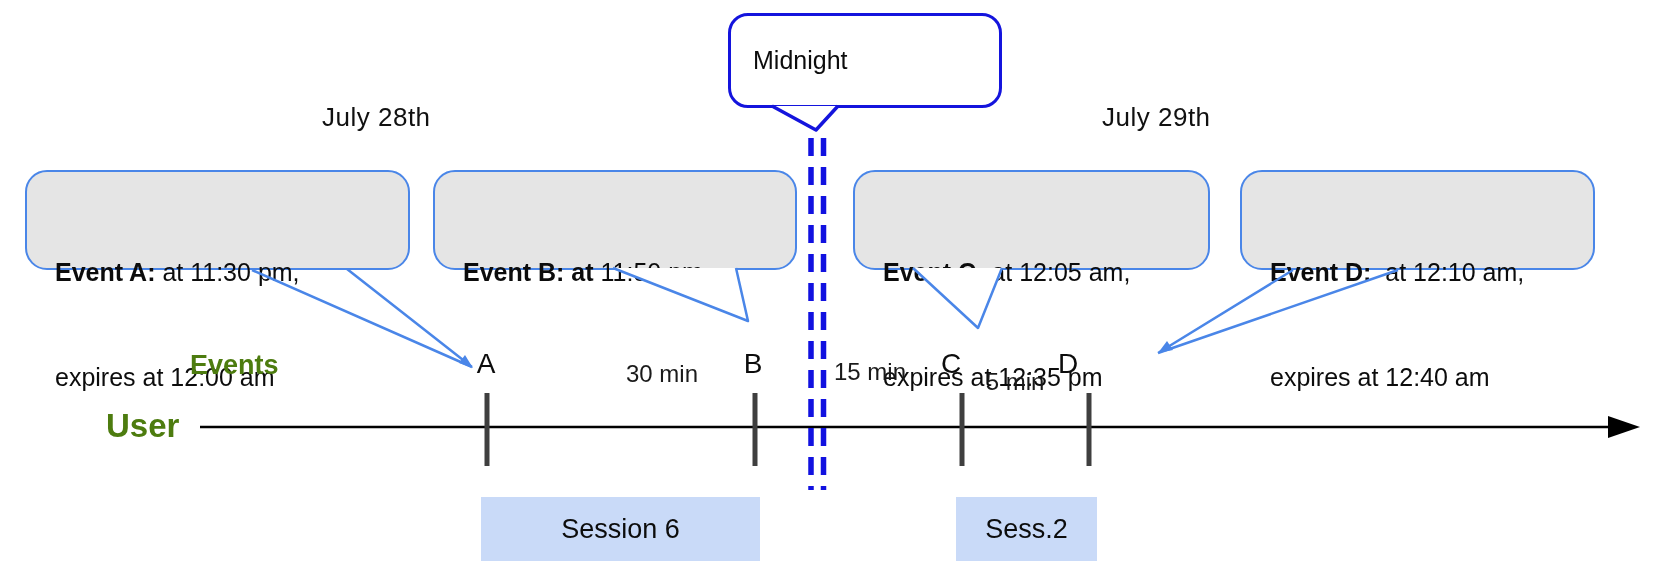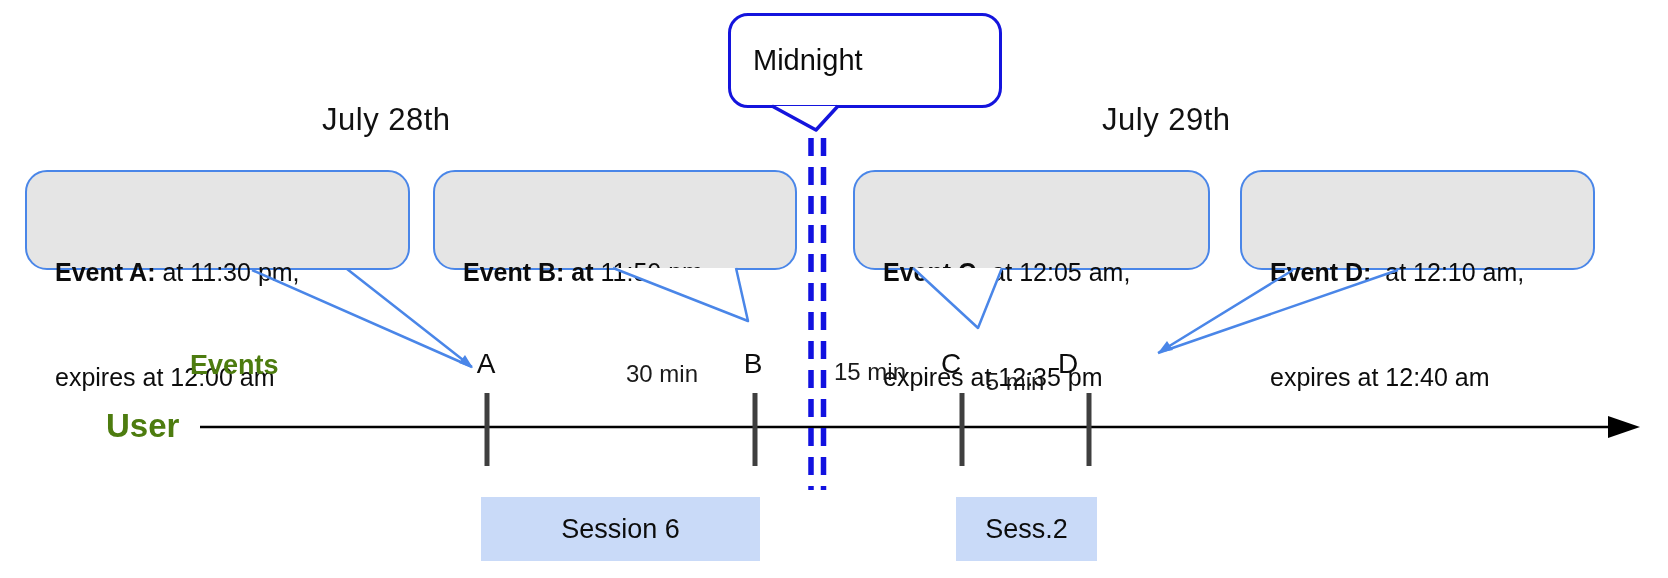--- a/index.html
+++ b/index.html
@@ -9,28 +9,28 @@
     --session-fill:#c9daf8;
     --tick-color:#3f3f3f;
     --timeline-color:#000000;
   }
   *{margin:0;padding:0;box-sizing:border-box;}
   body{background:#ffffff;font-family:"Liberation Sans", sans-serif;}
   .canvas{
     position:relative;width:1668px;height:578px;background:#ffffff;overflow:hidden;
   }
   .date{
-    position:absolute;font-size:31px;color:#111;letter-spacing:.5px;
+    position:absolute;font-size:26px;color:#111;letter-spacing:.5px;
   }
   .midnight-bubble{
     position:absolute;left:728px;top:13px;width:274px;height:95px;
     background:#fff;border:3.5px solid var(--midnight-border);border-radius:20px;
     display:flex;align-items:center;
   }
-  .midnight-bubble .label{font-size:29px;color:#0c0c0c;padding-left:22px;}
+  .midnight-bubble .label{font-size:25px;color:#0c0c0c;padding-left:22px;}
   .event-bubble{
     position:absolute;top:170px;height:100px;background:#e5e5e5;
     border:2.5px solid var(--event-callout-border);border-radius:22px;
   }
   .bubble-text{
     padding:13px 8px 0 28px;font-size:25px;line-height:35px;color:#0c0c0c;
     white-space:pre-wrap;
   }
   .bubble-text .bold{font-weight:bold;}
   .plain-label{position:absolute;color:#4d7c0f;font-weight:bold;}

